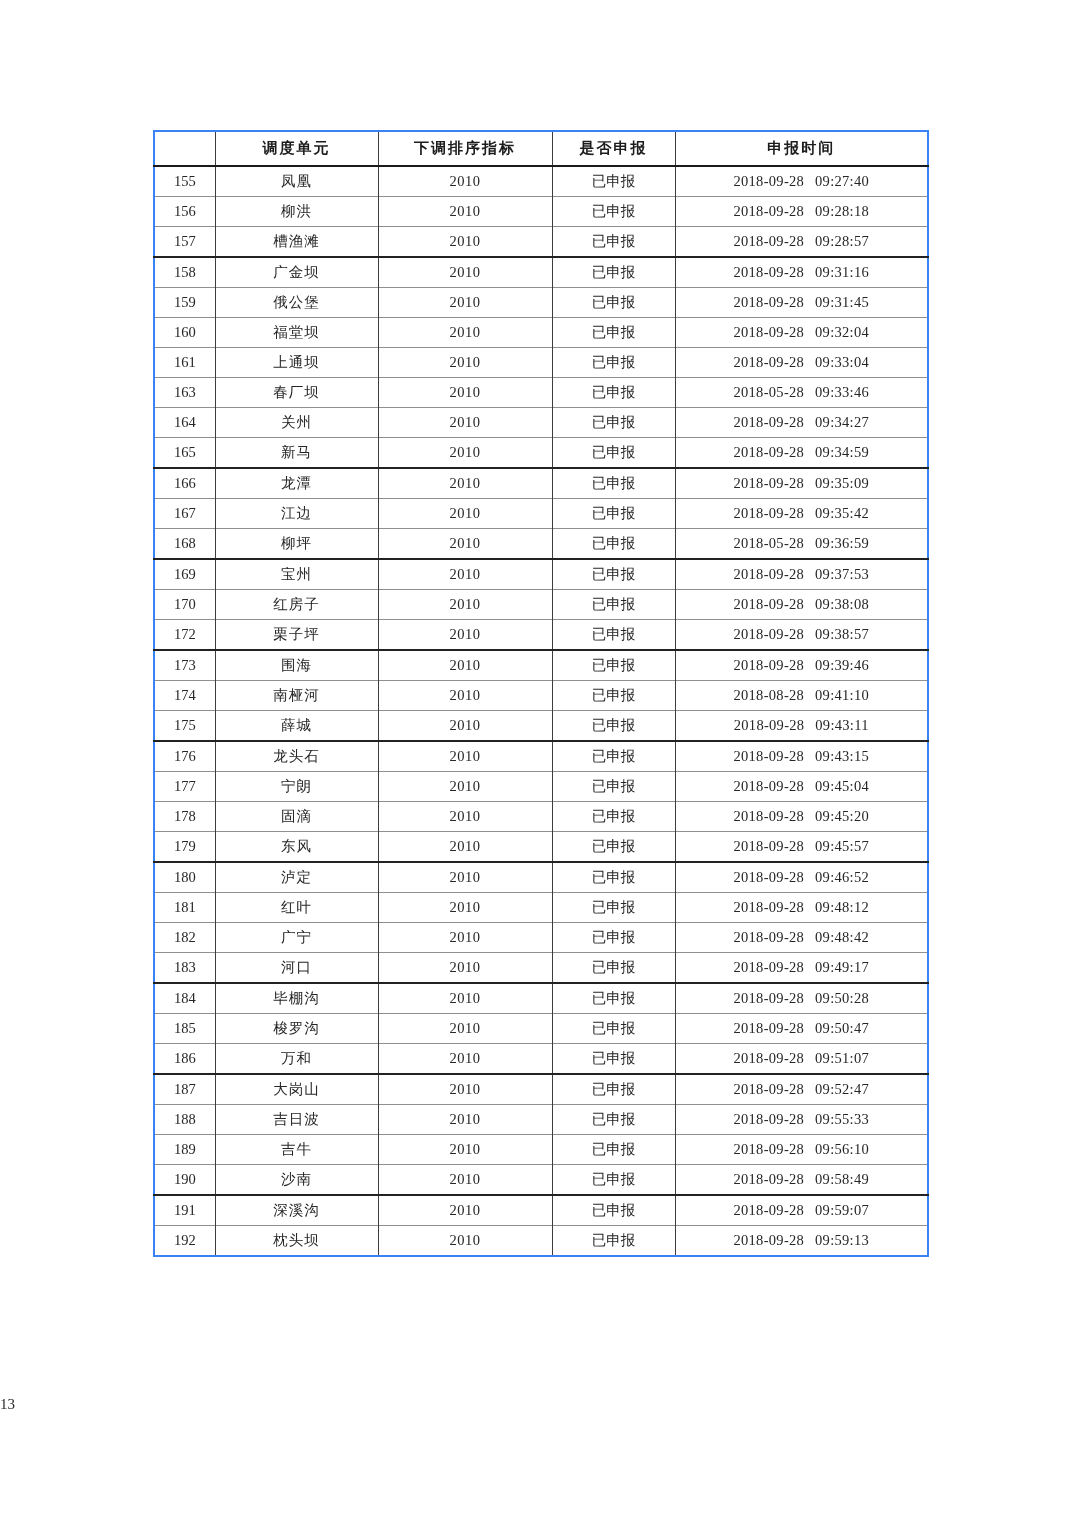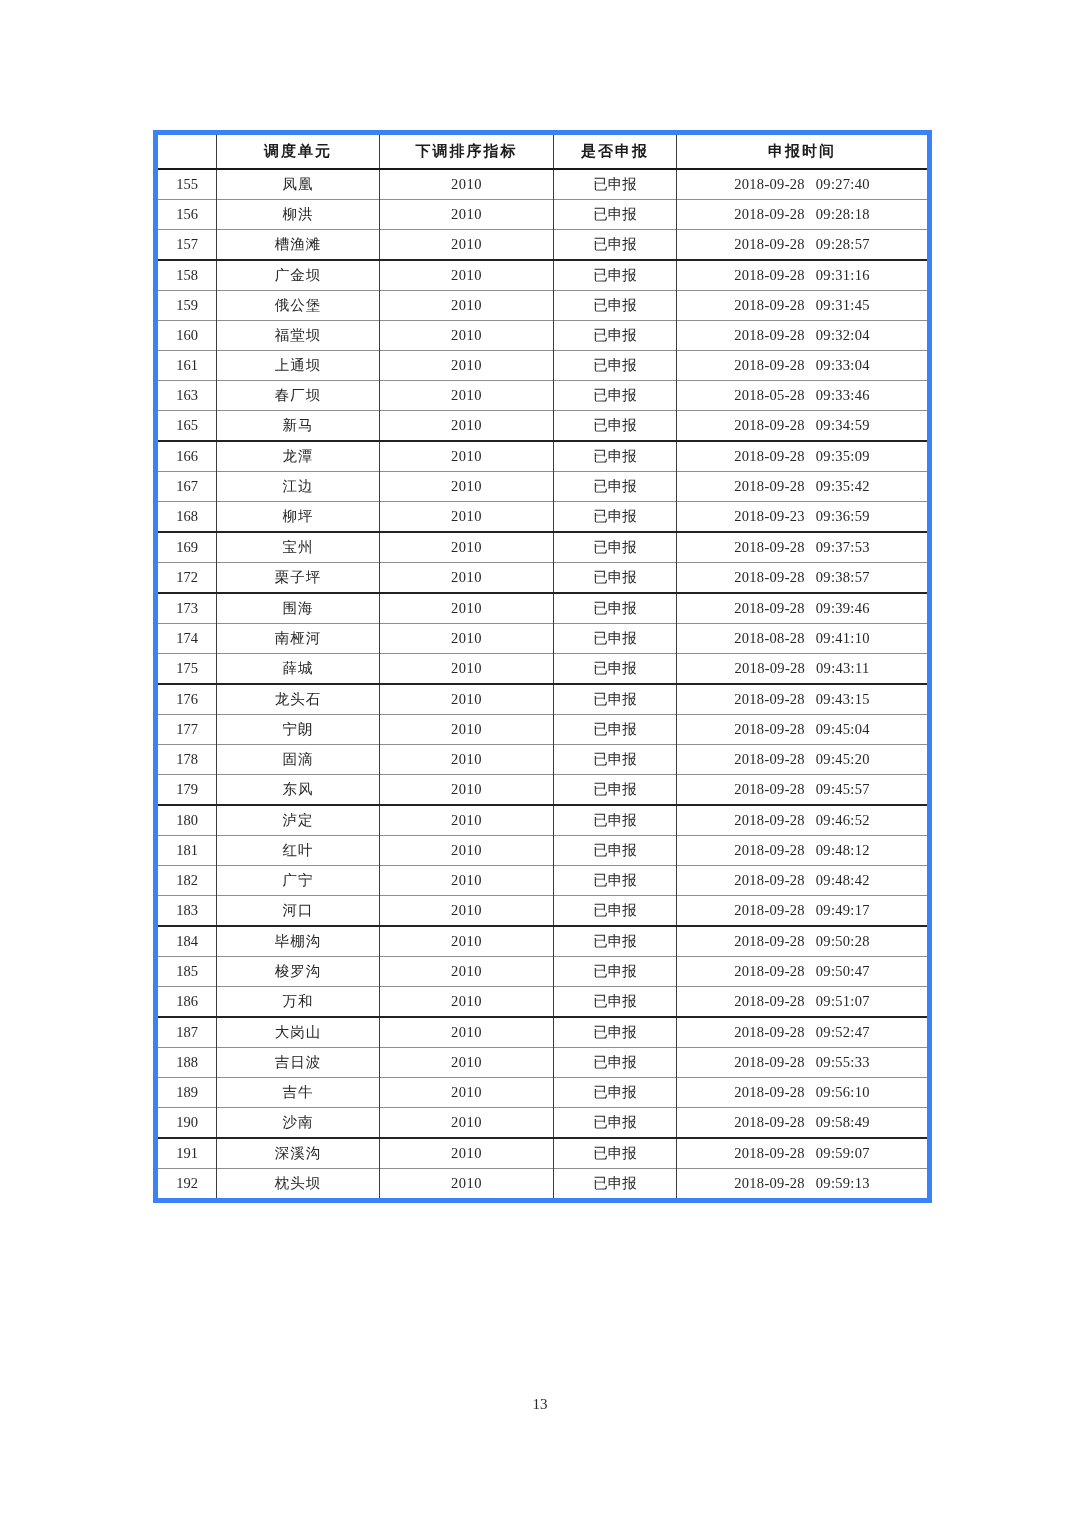--- a/index.html
+++ b/index.html
@@ -18,21 +18,21 @@
   .table-wrap {
     position: absolute;
     left: 153px;
     top: 130px;
     width: 774px;
   }
   table.report {
     width: 100%;
     border-collapse: collapse;
     table-layout: fixed;
-    border: 5px solid #3b82f6;
+    border: 2px solid #3b82f6;
   }
   table.report th {
     height: 31px;
     font-size: 15px;
     font-weight: bold;
     letter-spacing: 2px;
     text-align: center;
     vertical-align: middle;
     color: #1c1c1c;
     border-bottom: 2px solid #1a1a1a;
@@ -61,21 +61,20 @@
     letter-spacing: 1px;
   }
   td.cell-indicator {
     letter-spacing: 0.5px;
   }
   .page-number {
     position: absolute;
     left: 0;
     right: 0;
     top: 1396px;
-    text-align: center;
     font-size: 15px;
     color: #2a2a2a;
   }
 </style>
 </head>
 <body>
 
 <div class="table-wrap">
   <table class="report">
     <colgroup>
@@ -145,20 +144,27 @@
           <td class="cell-time">2018-09-28 09:33:04</td>
         </tr>
         <tr>
           <td class="cell-no">163</td>
           <td class="cell-unit">春厂坝</td>
           <td class="cell-indicator">2010</td>
           <td class="cell-declared">已申报</td>
           <td class="cell-time">2018-05-28 09:33:46</td>
         </tr>
         <tr>
+          <td class="cell-no">164</td>
+          <td class="cell-unit">关州</td>
+          <td class="cell-indicator">2010</td>
+          <td class="cell-declared">已申报</td>
+          <td class="cell-time">2018-09-28 09:34:27</td>
+        </tr>
+        <tr>
           <td class="cell-no">165</td>
           <td class="cell-unit">新马</td>
           <td class="cell-indicator">2010</td>
           <td class="cell-declared">已申报</td>
           <td class="cell-time">2018-09-28 09:34:59</td>
         </tr>
         <tr class="thick-top">
           <td class="cell-no">166</td>
           <td class="cell-unit">龙潭</td>
           <td class="cell-indicator">2010</td>
@@ -170,28 +176,35 @@
           <td class="cell-unit">江边</td>
           <td class="cell-indicator">2010</td>
           <td class="cell-declared">已申报</td>
           <td class="cell-time">2018-09-28 09:35:42</td>
         </tr>
         <tr>
           <td class="cell-no">168</td>
           <td class="cell-unit">柳坪</td>
           <td class="cell-indicator">2010</td>
           <td class="cell-declared">已申报</td>
-          <td class="cell-time">2018-09-23 09:36:59</td>
+          <td class="cell-time">2018-05-28 09:36:59</td>
         </tr>
         <tr class="thick-top">
           <td class="cell-no">169</td>
           <td class="cell-unit">宝州</td>
           <td class="cell-indicator">2010</td>
           <td class="cell-declared">已申报</td>
           <td class="cell-time">2018-09-28 09:37:53</td>
+        </tr>
+        <tr>
+          <td class="cell-no">170</td>
+          <td class="cell-unit">红房子</td>
+          <td class="cell-indicator">2010</td>
+          <td class="cell-declared">已申报</td>
+          <td class="cell-time">2018-09-28 09:38:08</td>
         </tr>
         <tr>
           <td class="cell-no">172</td>
           <td class="cell-unit">栗子坪</td>
           <td class="cell-indicator">2010</td>
           <td class="cell-declared">已申报</td>
           <td class="cell-time">2018-09-28 09:38:57</td>
         </tr>
         <tr class="thick-top">
           <td class="cell-no">173</td>

